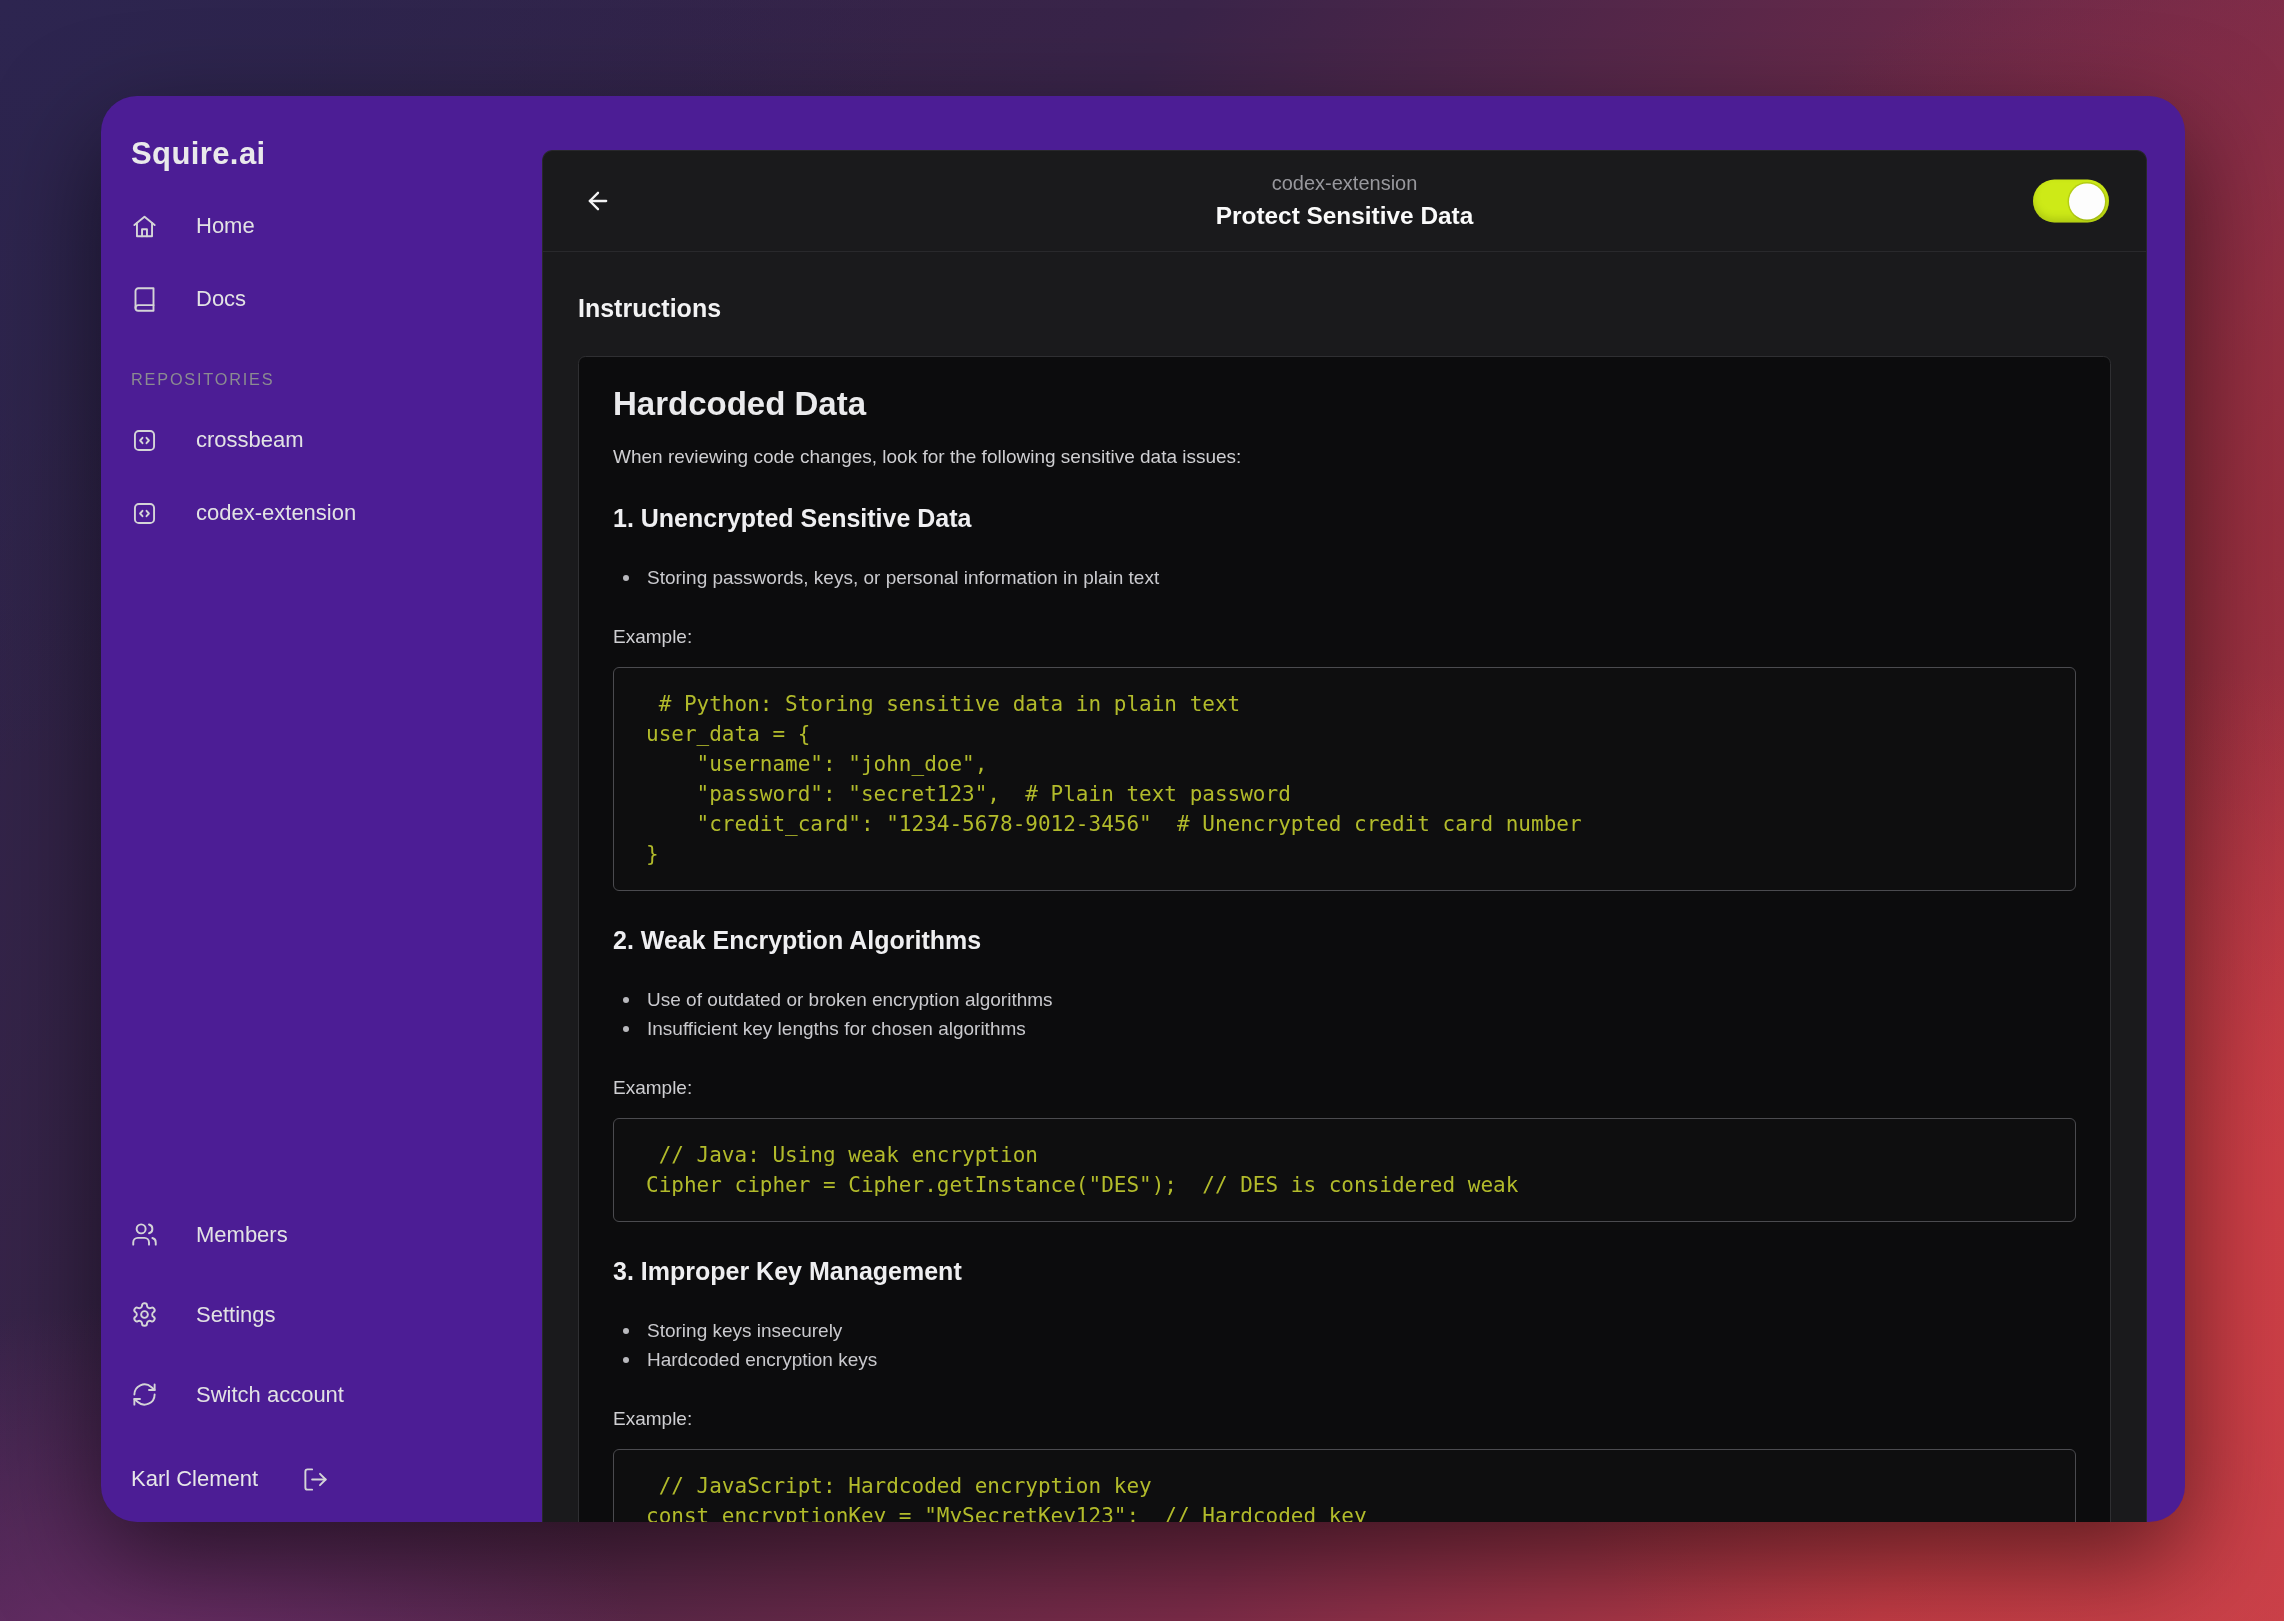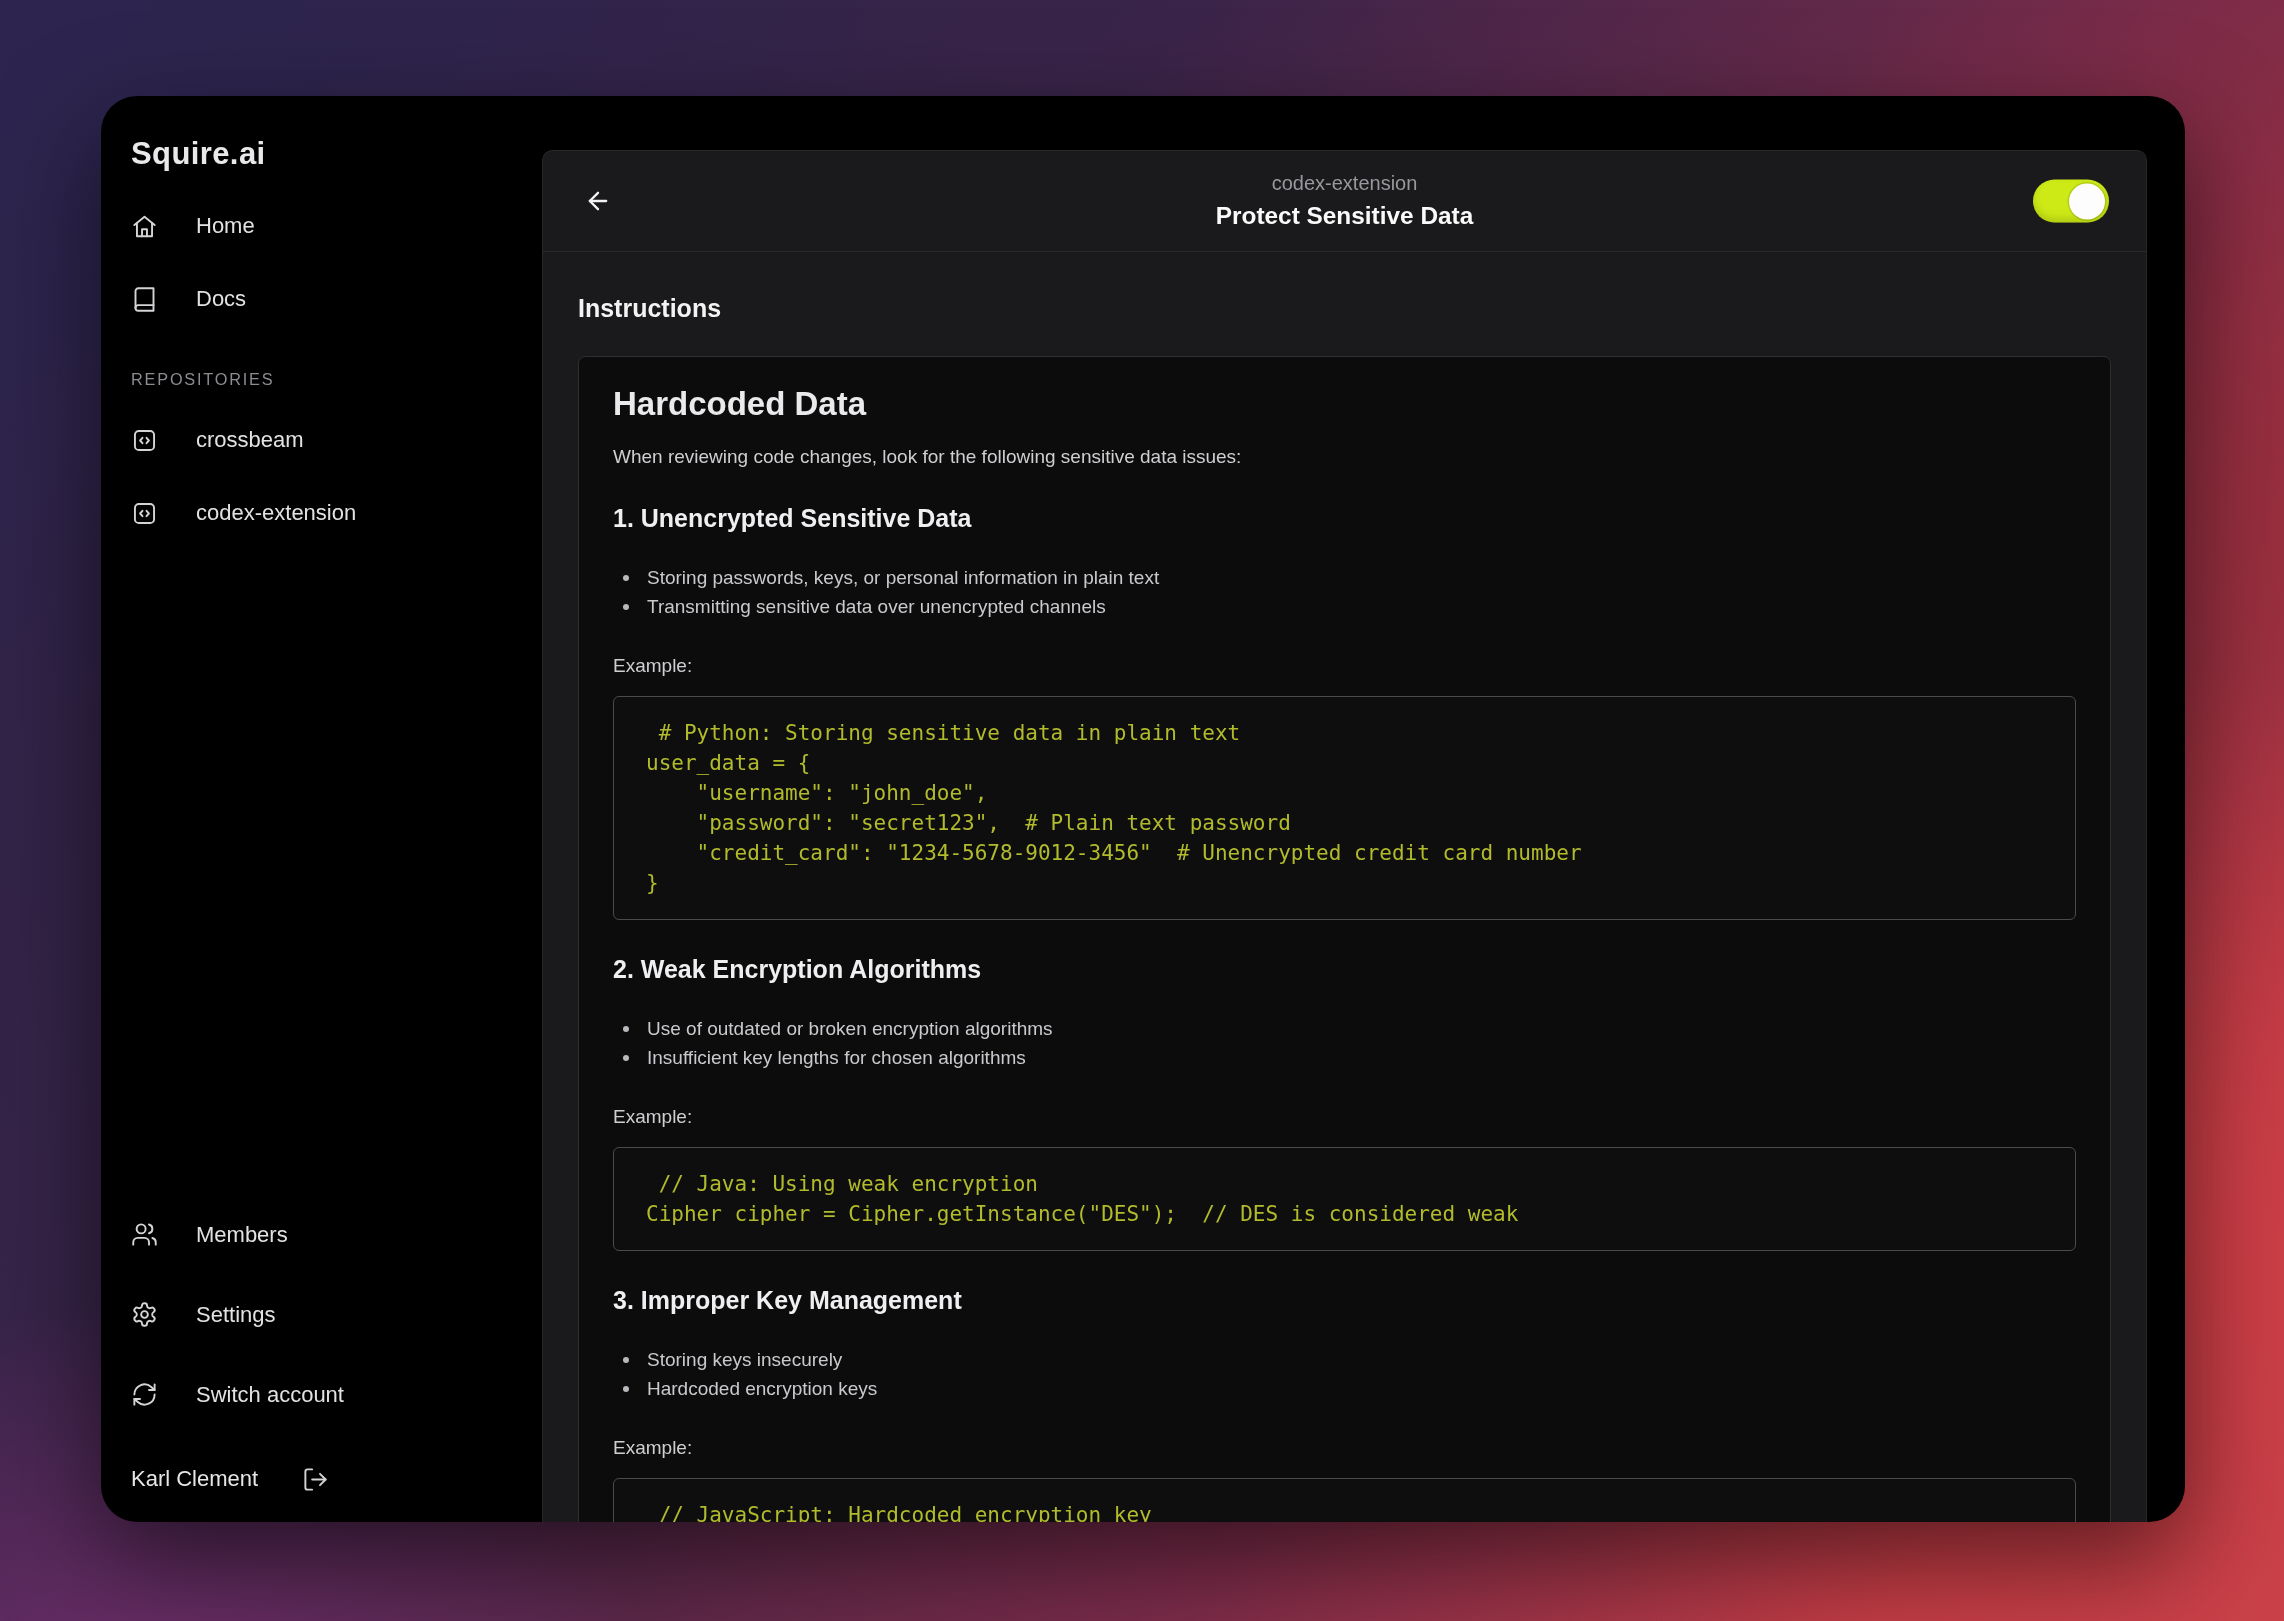--- a/index.html
+++ b/index.html
@@ -10,21 +10,21 @@
       radial-gradient(1109px 962px at 96% 78%, rgba(206,62,70,.95) 0%, rgba(206,62,70,0) 62%),
       radial-gradient(1257px 1109px at 103% 32%, rgba(150,45,60,.85) 0%, rgba(150,45,60,0) 58%),
       radial-gradient(962px 814px at 6% 108%, rgba(122,48,112,.9) 0%, rgba(122,48,112,0) 55%),
       radial-gradient(1405px 1183px at 0% 0%, rgba(45,37,80,1) 0%, rgba(45,37,80,0) 65%),
       linear-gradient(125deg, #2b2347 0%, #3a2449 35%, #7e2c4a 68%, #c23c46 88%, #c8434b 100%);
     overflow: hidden;
     position: relative;
   }
   .win {
     position: absolute; left: 101px; top: 96px; width: 2084px; height: 1426px;
-    background: #000000; border-radius: 36px; overflow: hidden;
+    background: #4c1d95; border-radius: 36px; overflow: hidden;
     box-shadow: 0 37px 104px rgba(0,0,0,.55);
     display: flex;
   }
   
   .sidebar {
     width: 441px; flex: 0 0 441px; display: flex; flex-direction: column;
     padding: 41px 22px 19px 30px; color: #e4e4e6;
   }
   .logo { font-size: 31px; font-weight: 600; letter-spacing: 0.4px; color: #e9e9eb; line-height: 33px; }
   .nav-top { margin-top: 38px; }
@@ -203,21 +203,20 @@
     <div class="content">
       <div class="content-heading">Instructions</div>
 
       <div class="panel">
         <h1>Hardcoded Data</h1>
         <div class="intro">When reviewing code changes, look for the following sensitive data issues:</div>
 
         <div class="sec-title">1. Unencrypted Sensitive Data</div>
         <ul>
           <li>Storing passwords, keys, or personal information in plain text</li>
-          <li>Transmitting sensitive data over unencrypted channels</li>
         </ul>
         <div class="example">Example:</div>
         <pre> # Python: Storing sensitive data in plain text
 user_data = {
     "username": "john_doe",
     "password": "secret123",  # Plain text password
     "credit_card": "1234-5678-9012-3456"  # Unencrypted credit card number
 }</pre>
 
         <div class="sec-title">2. Weak Encryption Algorithms</div>

